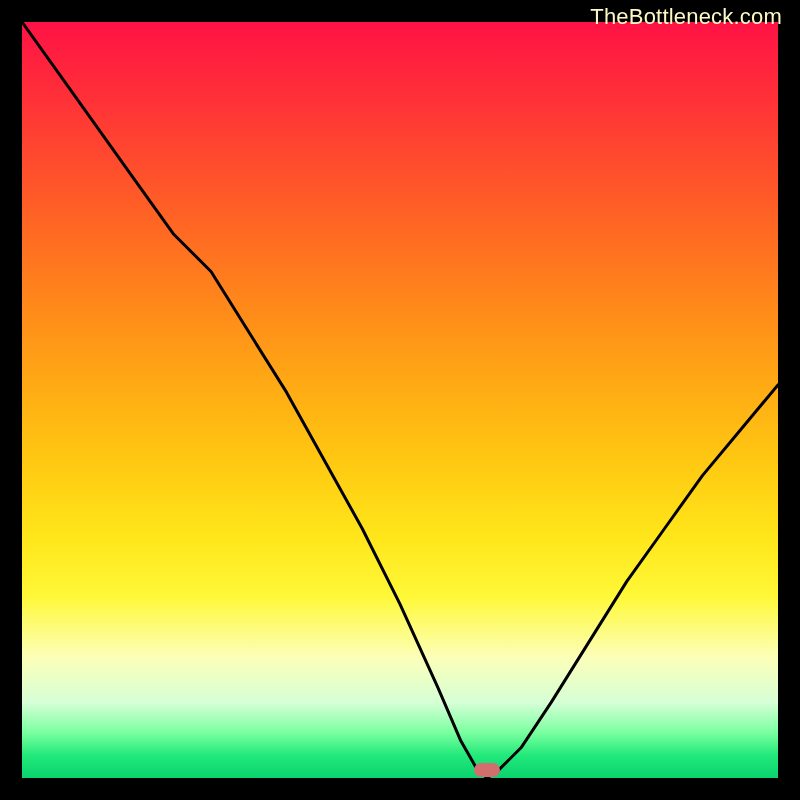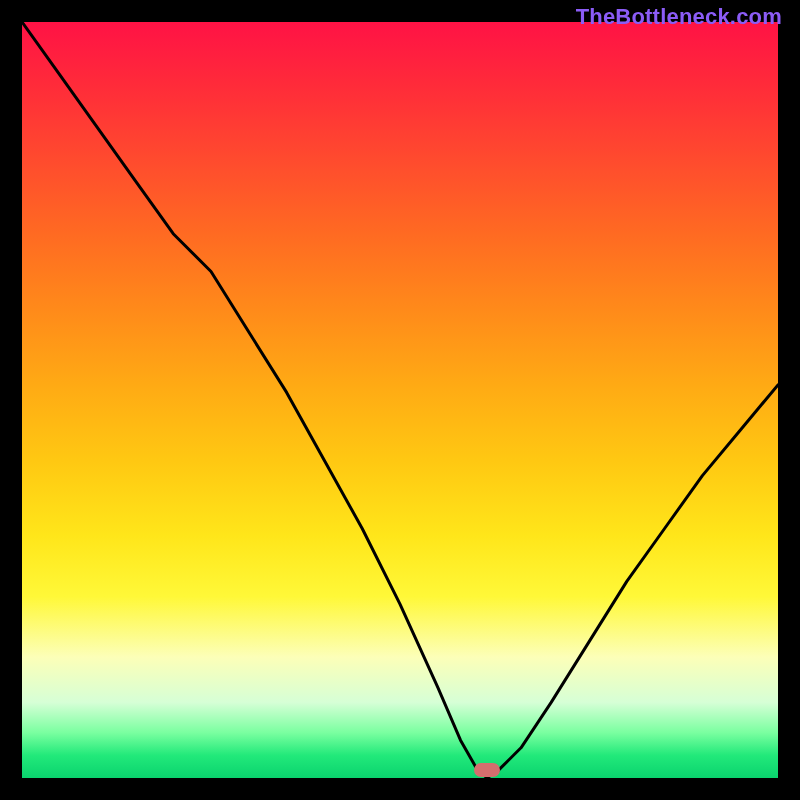--- a/index.html
+++ b/index.html
@@ -14,23 +14,23 @@
   .frame {
     position: relative;
     width: 800px;
     height: 800px;
     background: #000;
   }
   .watermark {
     position: absolute;
     top: 4px;
     right: 18px;
-    color: #8b5cf6;
+    color: #fef9c3;
     font-size: 22px;
-    font-weight: 700;
+    font-weight: 400;
     letter-spacing: 0.2px;
     z-index: 10;
   }
   .plot-area {
     position: absolute;
     left: 22px;
     top: 22px;
     width: 756px;
     height: 756px;
     overflow: hidden;

